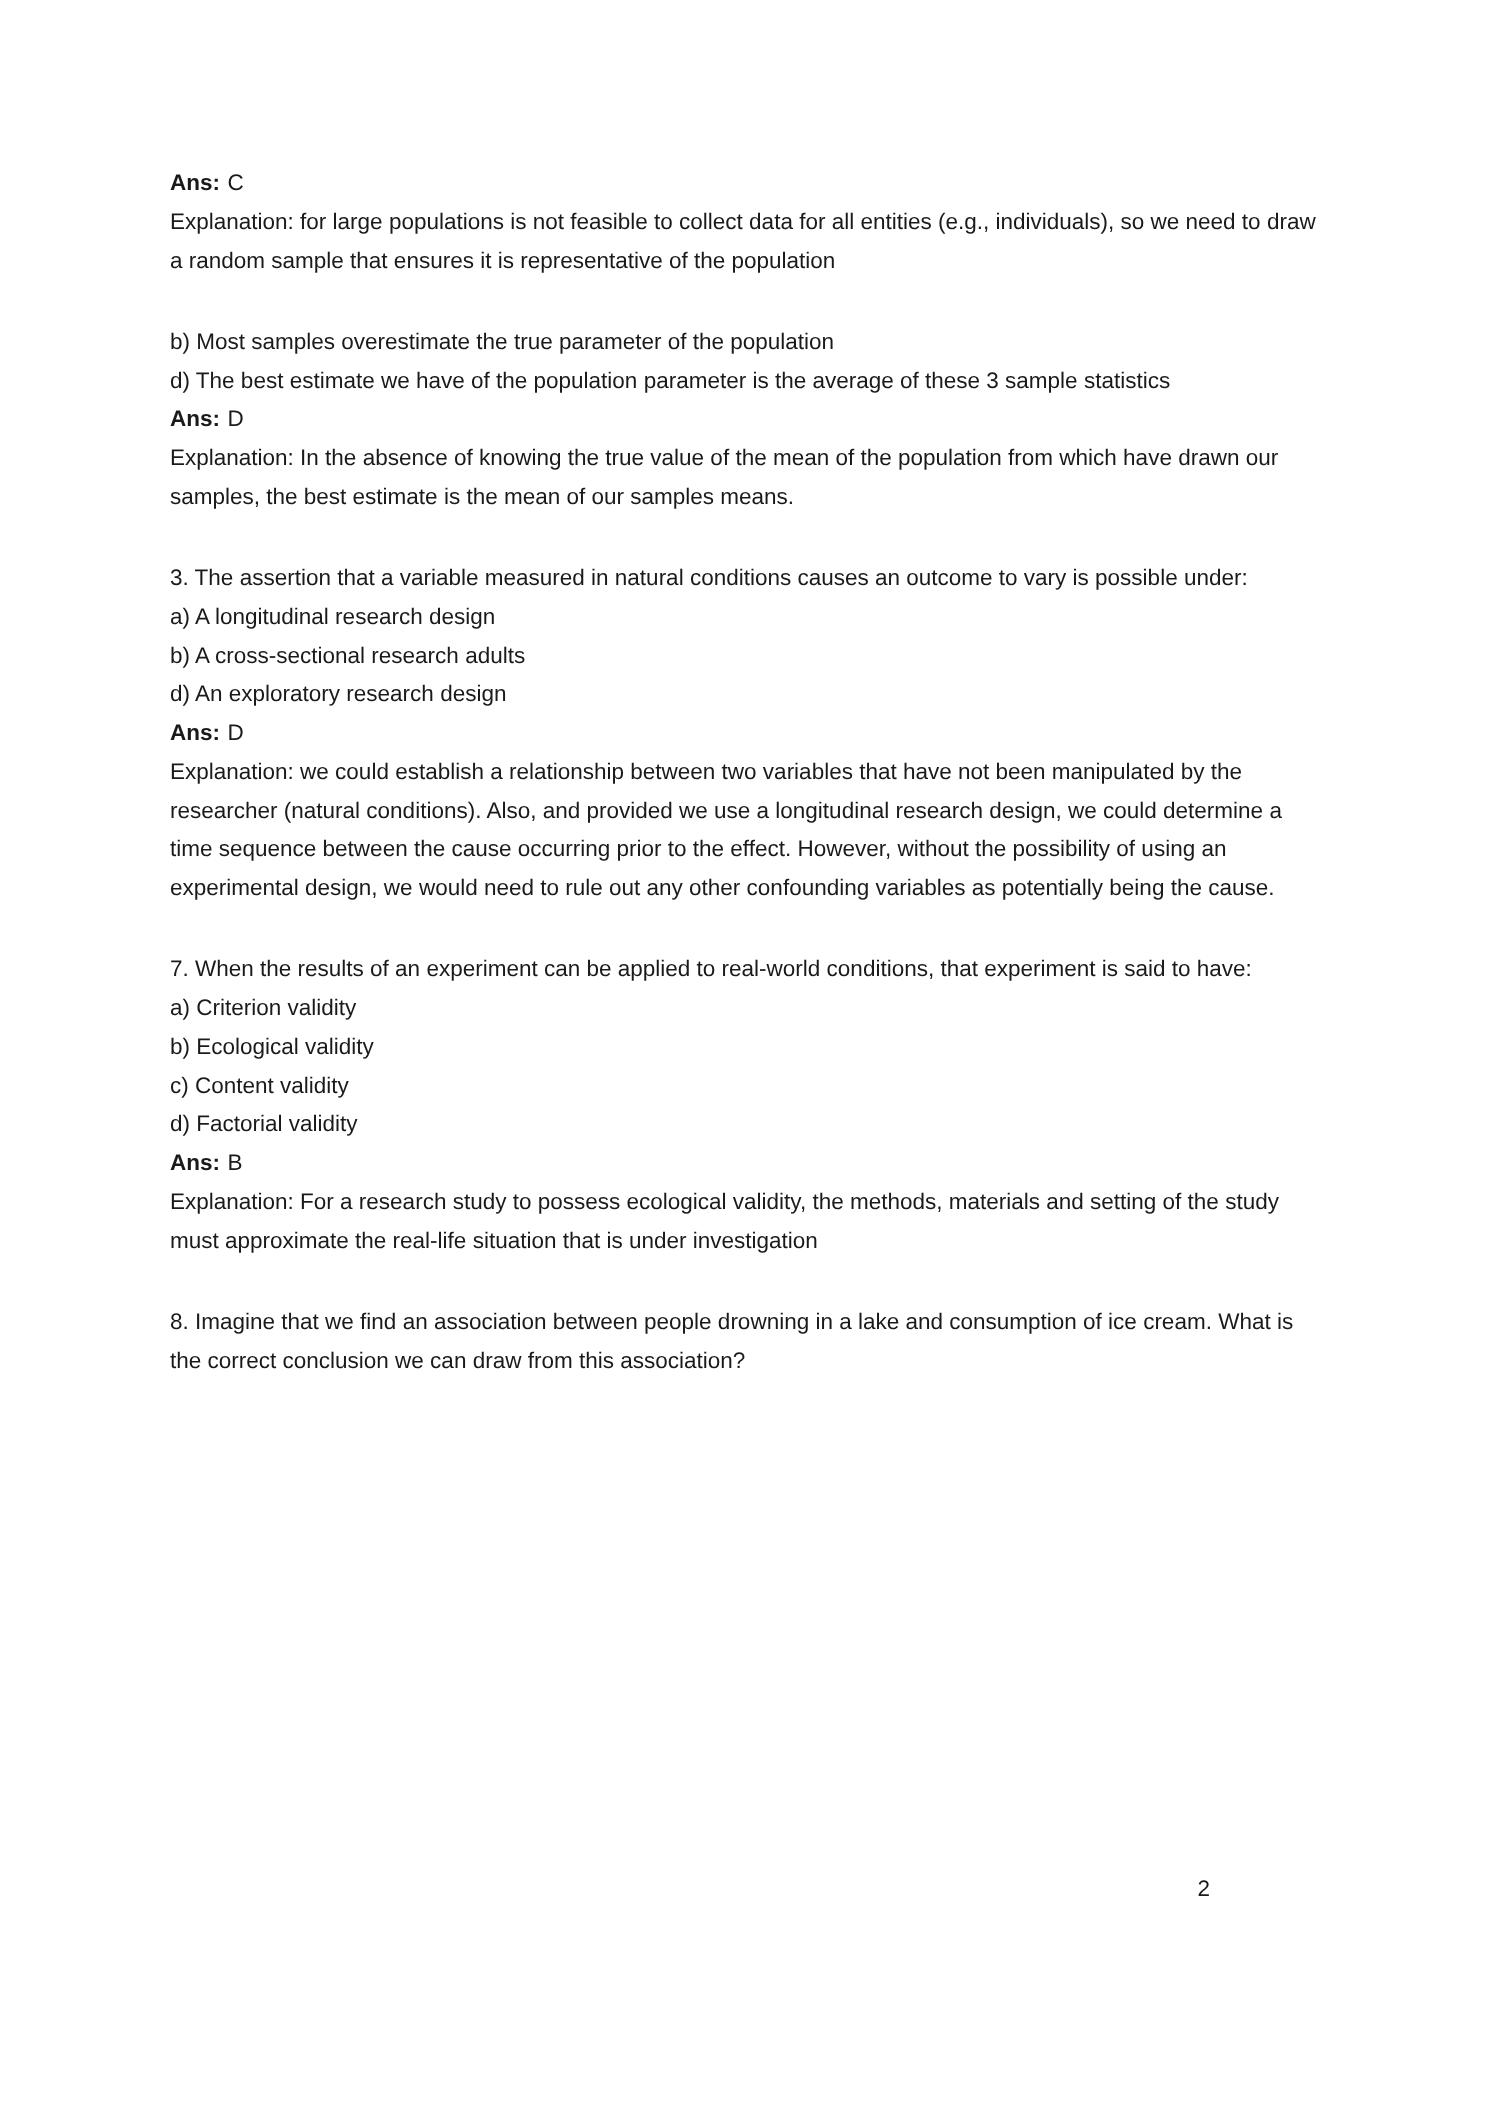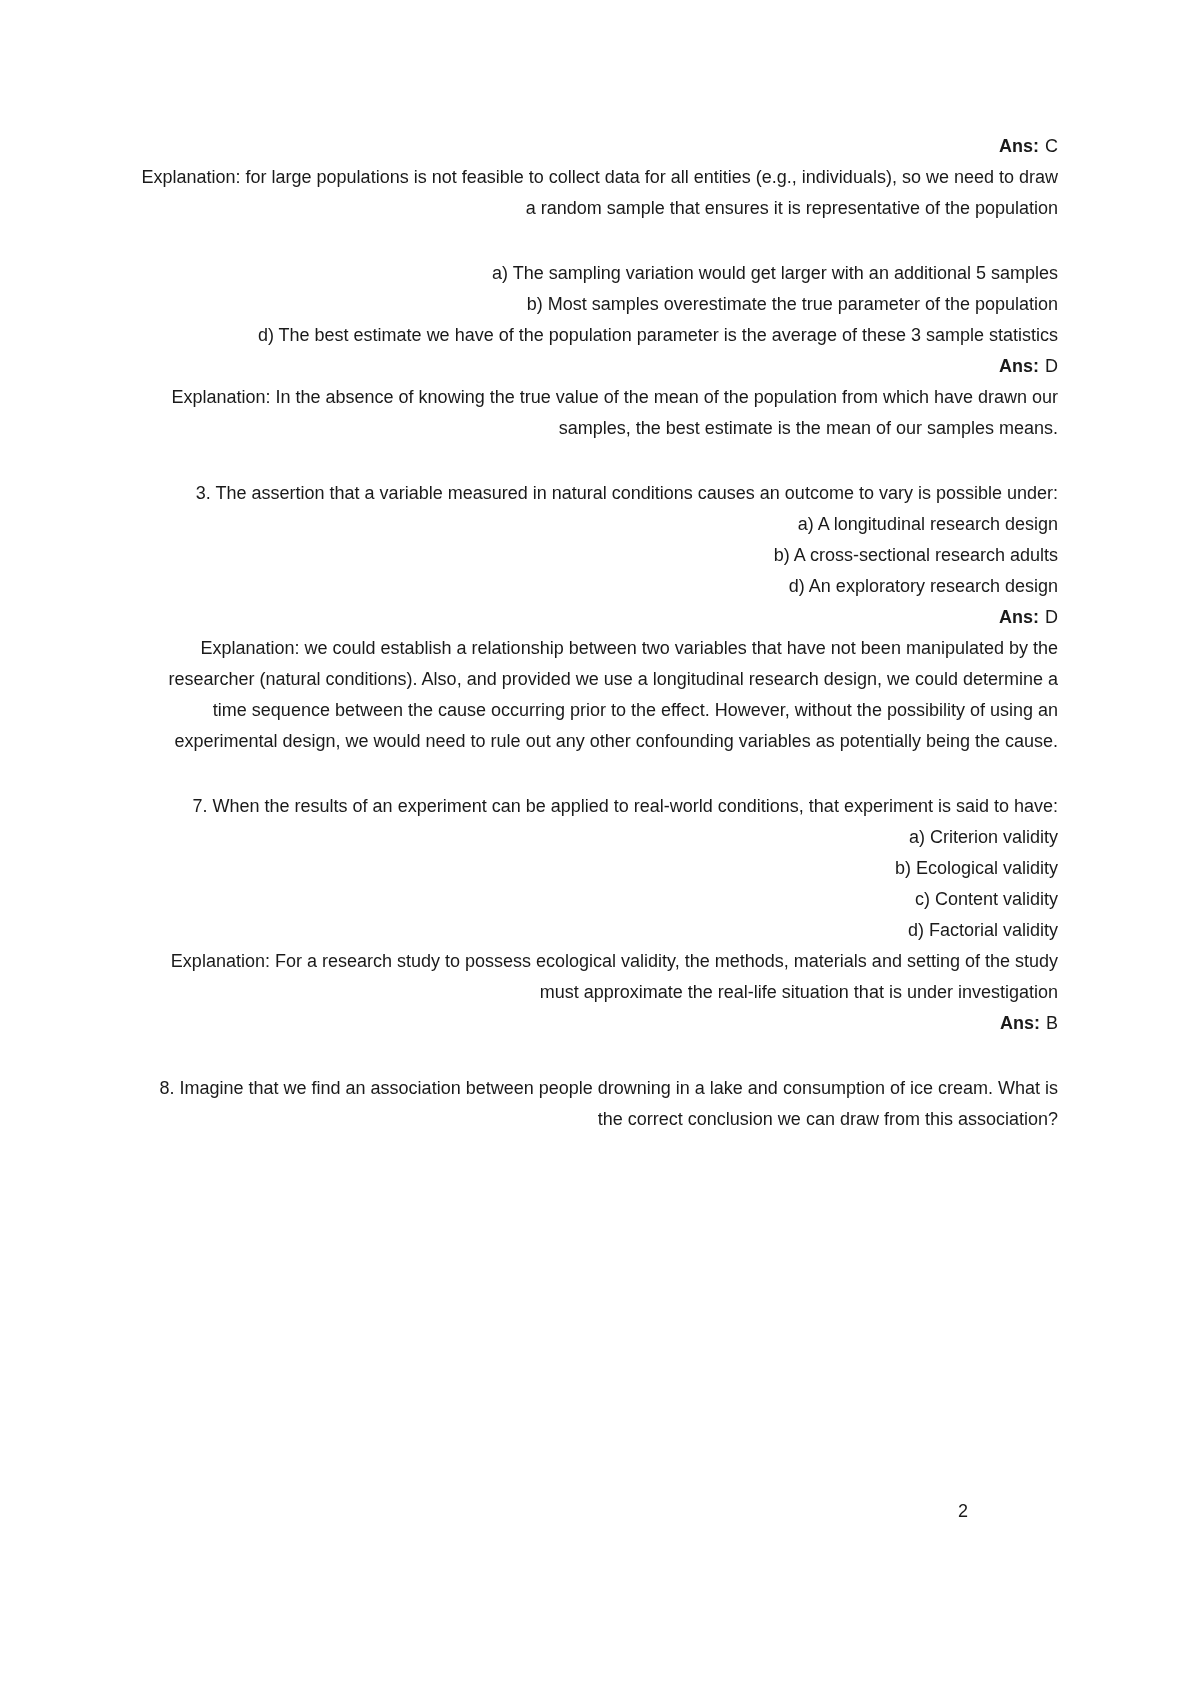--- a/index.html
+++ b/index.html
@@ -20,21 +20,20 @@
     position: absolute;
     left: 136px;
     top: 131px;
     width: 922px;
     font-size: 18px;
     line-height: 31px;
     text-align: left;
   }
   .block {
     margin: 0 0 34px 0;
-    text-align: right;
   }
   .block p {
     margin: 0;
   }
   .ans-label {
     font-weight: 700;
   }
   .ans-value {
     margin-left: 6px;
   }
@@ -52,21 +51,20 @@
 
 <div class="page">
   <div class="content">
 
     <div class="block">
       <p><span class="ans-label">Ans:</span><span class="ans-value">C</span></p>
       <p>Explanation: for large populations is not feasible to collect data for all entities (e.g., individuals), so we need to draw a random sample that ensures it is representative of the population</p>
     </div>
 
     <div class="block">
-      <p>a) The sampling variation would get larger with an additional 5 samples</p>
       <p>b) Most samples overestimate the true parameter of the population</p>
       <p>d) The best estimate we have of the population parameter is the average of these 3 sample statistics</p>
       <p><span class="ans-label">Ans:</span><span class="ans-value">D</span></p>
       <p>Explanation: In the absence of knowing the true value of the mean of the population from which have drawn our samples, the best estimate is the mean of our samples means.</p>
     </div>
 
     <div class="block">
       <p>3. The assertion that a variable measured in natural conditions causes an outcome to vary is possible under:</p>
       <p>a) A longitudinal research design</p>
       <p>b) A cross-sectional research adults</p>
@@ -74,22 +72,22 @@
       <p><span class="ans-label">Ans:</span><span class="ans-value">D</span></p>
       <p>Explanation: we could establish a relationship between two variables that have not been manipulated by the researcher (natural conditions). Also, and provided we use a longitudinal research design, we could determine a time sequence between the cause occurring prior to the effect. However, without the possibility of using an experimental design, we would need to rule out any other confounding variables as potentially being the cause.</p>
     </div>
 
     <div class="block">
       <p>7. When the results of an experiment can be applied to real-world conditions, that experiment is said to have:</p>
       <p>a) Criterion validity</p>
       <p>b) Ecological validity</p>
       <p>c) Content validity</p>
       <p>d) Factorial validity</p>
+      <p><span class="ans-label">Ans:</span><span class="ans-value">B</span></p>
       <p>Explanation: For a research study to possess ecological validity, the methods, materials and setting of the study must approximate the real-life situation that is under investigation</p>
-      <p><span class="ans-label">Ans:</span><span class="ans-value">B</span></p>
     </div>
 
     <div class="block">
       <p>8. Imagine that we find an association between people drowning in a lake and consumption of ice cream. What is the correct conclusion we can draw from this association?</p>
     </div>
 
   </div>
 
   <div class="page-number">2</div>
 </div>

